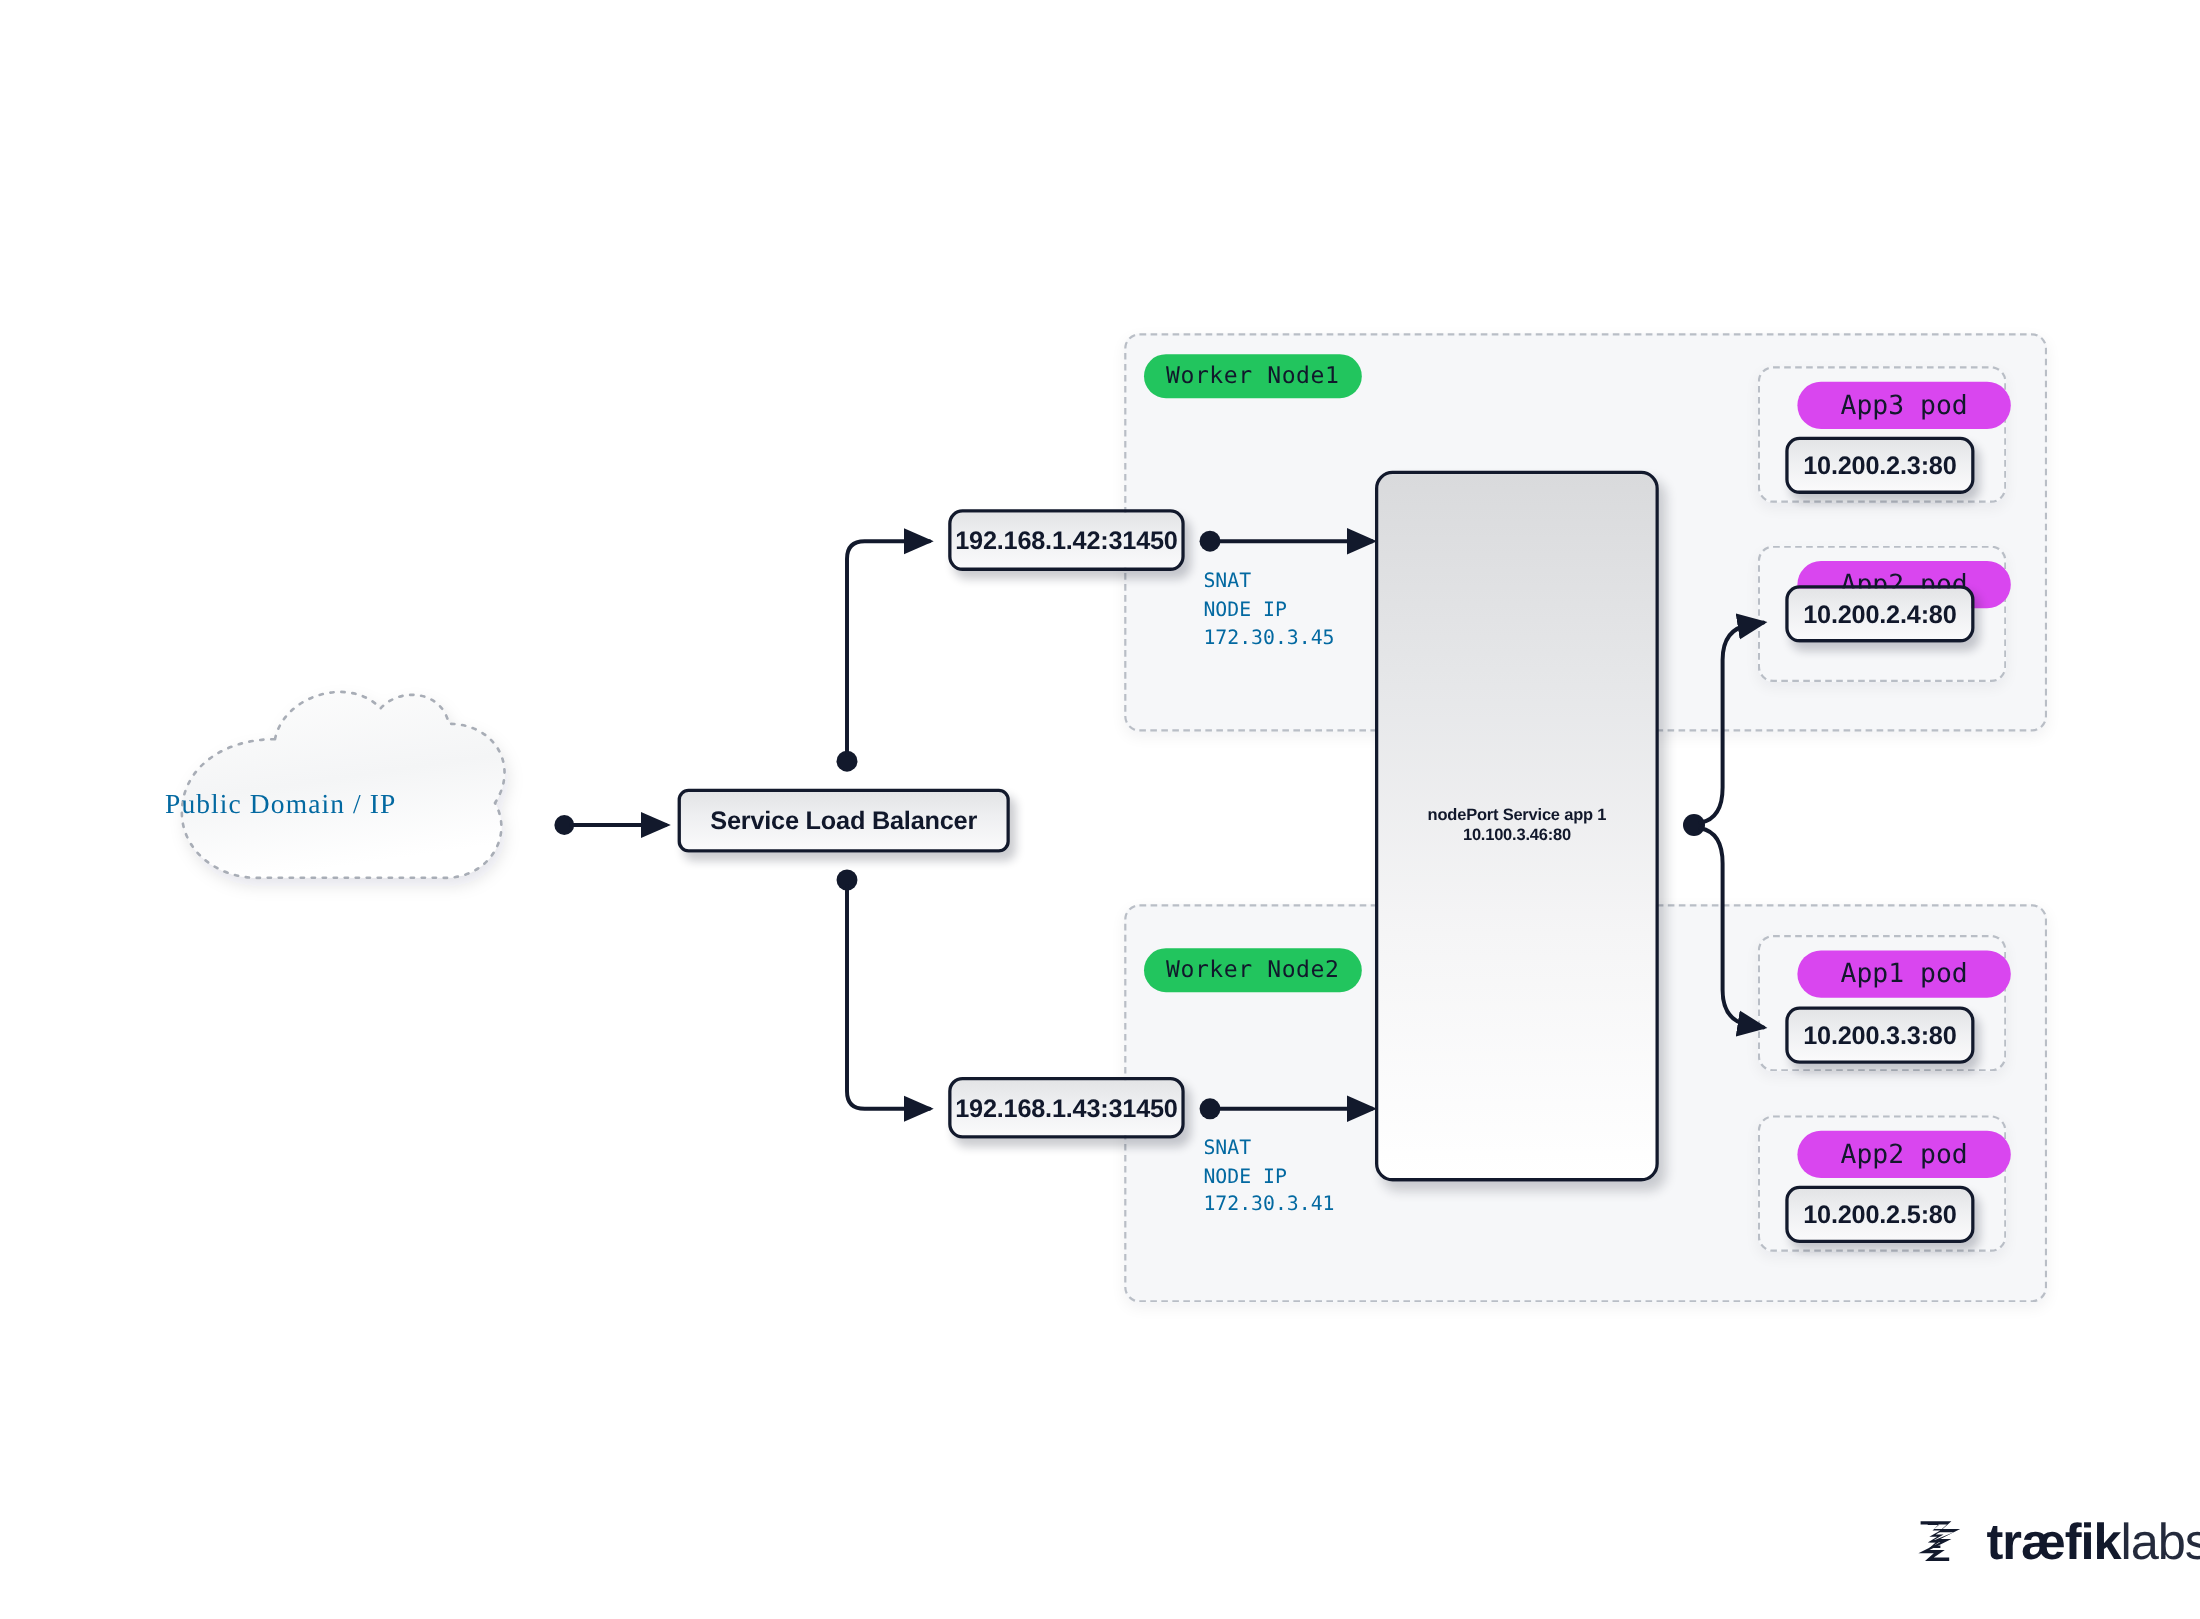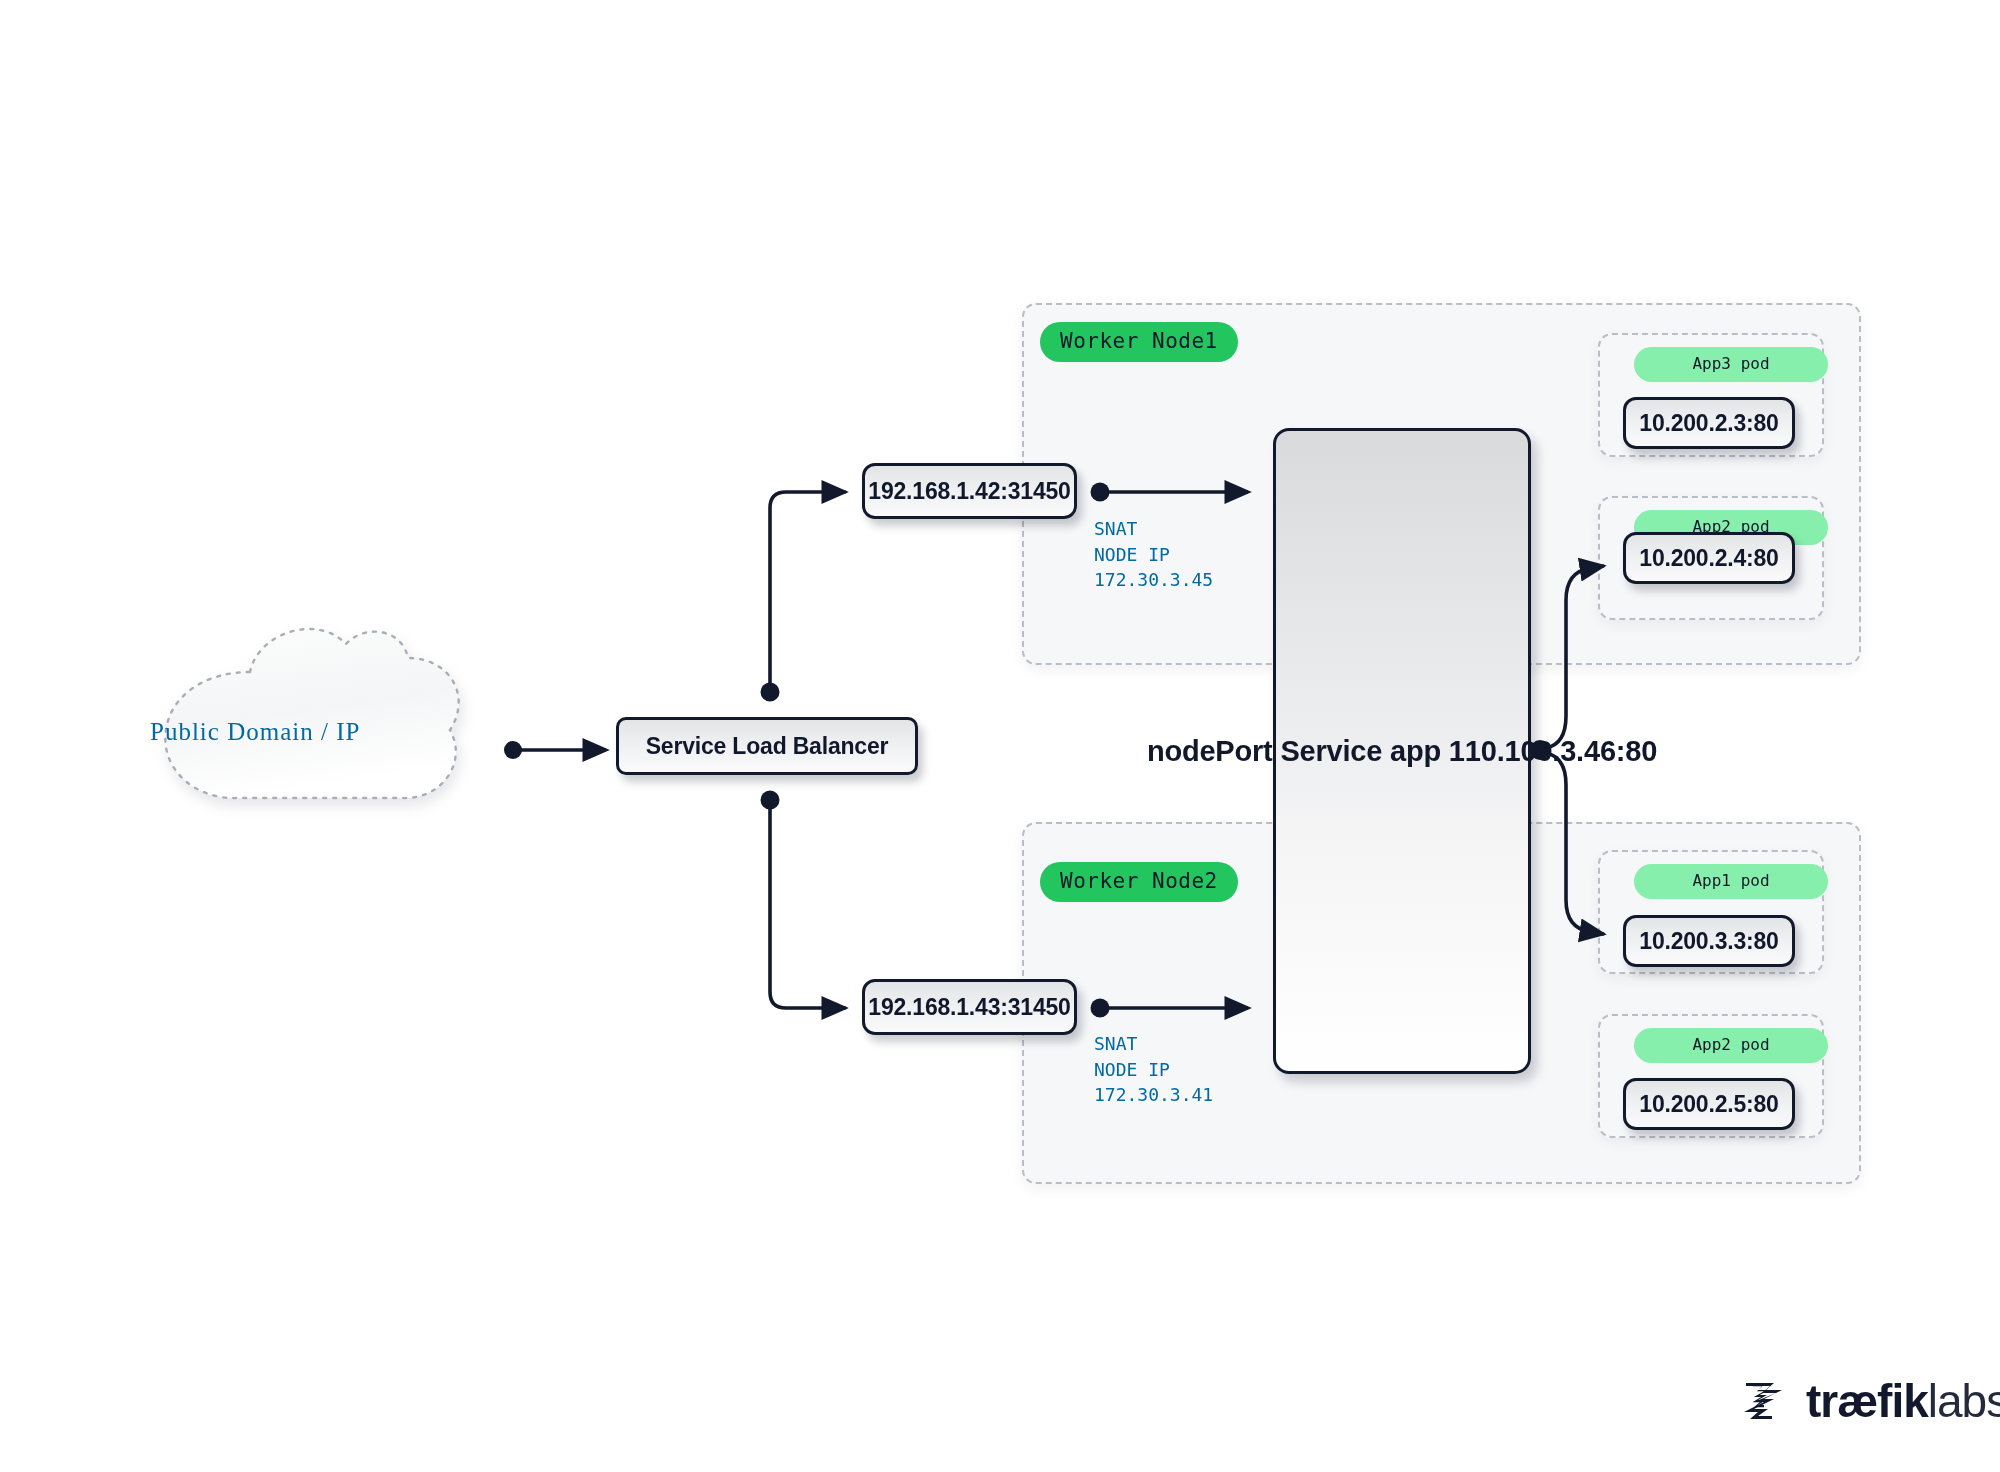--- a/index.html
+++ b/index.html
@@ -51,25 +51,25 @@
   
   .pod-box {
     position: absolute;
     border: 2px dashed #b9bec6;
     border-radius: 14px;
     background: #f6f7f9;
     box-shadow: 0 5px 13px rgba(20,25,40,0.05);
   }
   .pod-tag {
     position: absolute;
-    background: #86efac;
+    background: #d946ef;
     border-radius: 22px;
     color: #11182b;
     font-family: "DejaVu Sans Mono", monospace;
-    font-size: 16px;
+    font-size: 24px;
     padding: 9px 22px 10px 22px;
     white-space: nowrap;
     line-height: 1;
     text-align: center;
   }
 
   
   .chip {
     position: absolute;
     display: flex;
@@ -90,25 +90,24 @@
 
   
   .chip.lb { font-size: 23px; border-radius: 10px; }
 
   
   .chip.service {
     border-radius: 16px;
     background: linear-gradient(180deg, #d9dadc 0%, #e6e7e9 30%, #f5f5f6 65%, #ffffff 100%);
     align-items: center;
     justify-content: center;
-    flex-direction: row;
+    flex-direction: column;
     line-height: 1.25;
-    font-size: 29px;
+    font-size: 15px;
     box-shadow: 6px 8px 11px rgba(20,25,40,0.20);
-    margin-left: 23px;
   }
   .chip.service .l1, .chip.service .l2 { display: block; }
 
   
   .cloud-wrap { position: absolute; }
   .cloud-label {
     position: absolute;
     width: 100%;
     text-align: left;
     font-family: Liberation Serif, serif;

